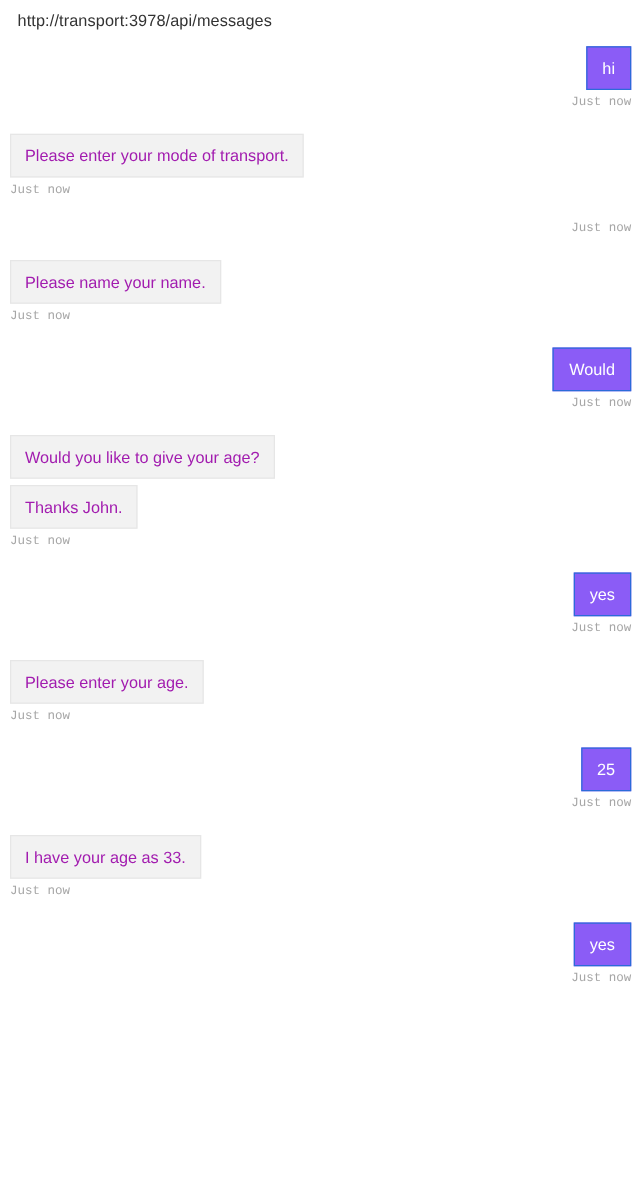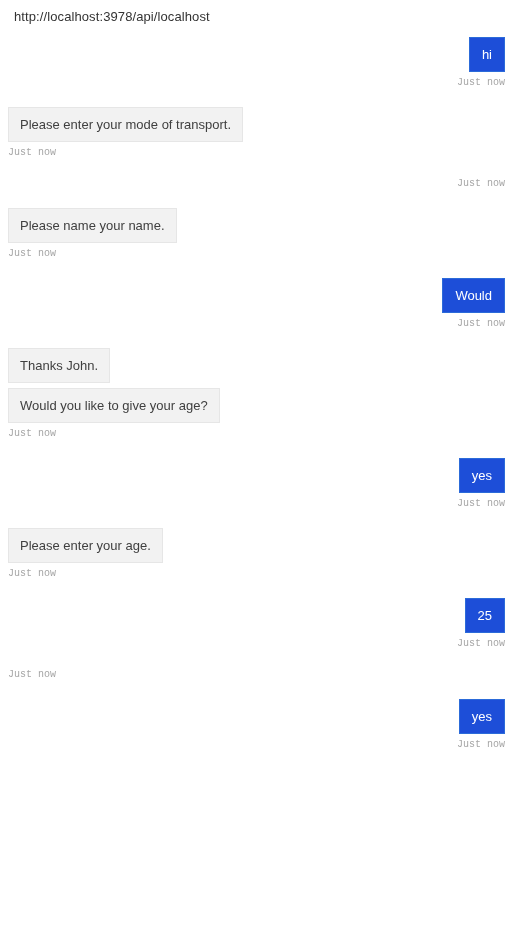--- a/index.html
+++ b/index.html
@@ -46,25 +46,25 @@
     font-size: 13px;
     line-height: 17px;
     vertical-align: top;
     text-align: left;
     word-wrap: break-word;
     max-width: 462px;
   }
   .bubble.bot {
     background: #f2f2f2;
     border: 1px solid #e6e6e6;
-    color: #404040;
+    color: #a21caf;
     padding: 8px 11px 8px 11px;
   }
   .bubble.user {
-    background: #1d4ed8;
+    background: #8b5cf6;
     border: 1px solid #2c6bd9;
     color: #ffffff;
     padding: 8px 12px 8px 12px;
     text-align: center;
     min-width: 36px;
   }
   .bubble-row { display: block; }
   .bubble-row + .bubble-row { margin-top: 5px; }
 
   .timestamp {
@@ -80,21 +80,21 @@
 
   .msg-group.bot  { margin-bottom: 18px; }
   .msg-group.user { margin-bottom: 18px; }
   .msg-group.user .bubble.user { margin-right: 3px; }
 </style>
 </head>
 <body>
 
 <div id="chat-root">
 
-  <div class="endpoint-header">http://localhost:3978/api/localhost</div>
+  <div class="endpoint-header">http://transport:3978/api/messages</div>
 
   <div class="transcript" id="transcript">
       <div class="msg-group user">
         <div class="bubble-row"><div class="bubble user">hi</div></div>
         <span class="timestamp">Just now</span>
       </div>
       <div class="msg-group bot">
         <div class="bubble-row"><div class="bubble bot">Please enter your mode of transport.</div></div>
         <span class="timestamp">Just now</span>
       </div>
@@ -103,37 +103,38 @@
       </div>
       <div class="msg-group bot">
         <div class="bubble-row"><div class="bubble bot">Please name your name.</div></div>
         <span class="timestamp">Just now</span>
       </div>
       <div class="msg-group user">
         <div class="bubble-row"><div class="bubble user">Would</div></div>
         <span class="timestamp">Just now</span>
       </div>
       <div class="msg-group bot">
+        <div class="bubble-row"><div class="bubble bot">Would you like to give your age?</div></div>
         <div class="bubble-row"><div class="bubble bot">Thanks John.</div></div>
-        <div class="bubble-row"><div class="bubble bot">Would you like to give your age?</div></div>
         <span class="timestamp">Just now</span>
       </div>
       <div class="msg-group user">
         <div class="bubble-row"><div class="bubble user">yes</div></div>
         <span class="timestamp">Just now</span>
       </div>
       <div class="msg-group bot">
         <div class="bubble-row"><div class="bubble bot">Please enter your age.</div></div>
         <span class="timestamp">Just now</span>
       </div>
       <div class="msg-group user">
         <div class="bubble-row"><div class="bubble user">25</div></div>
         <span class="timestamp">Just now</span>
       </div>
       <div class="msg-group bot">
+        <div class="bubble-row"><div class="bubble bot">I have your age as 33.</div></div>
         <span class="timestamp">Just now</span>
       </div>
       <div class="msg-group user">
         <div class="bubble-row"><div class="bubble user">yes</div></div>
         <span class="timestamp">Just now</span>
       </div>
     </div>
 
 </div>
 

